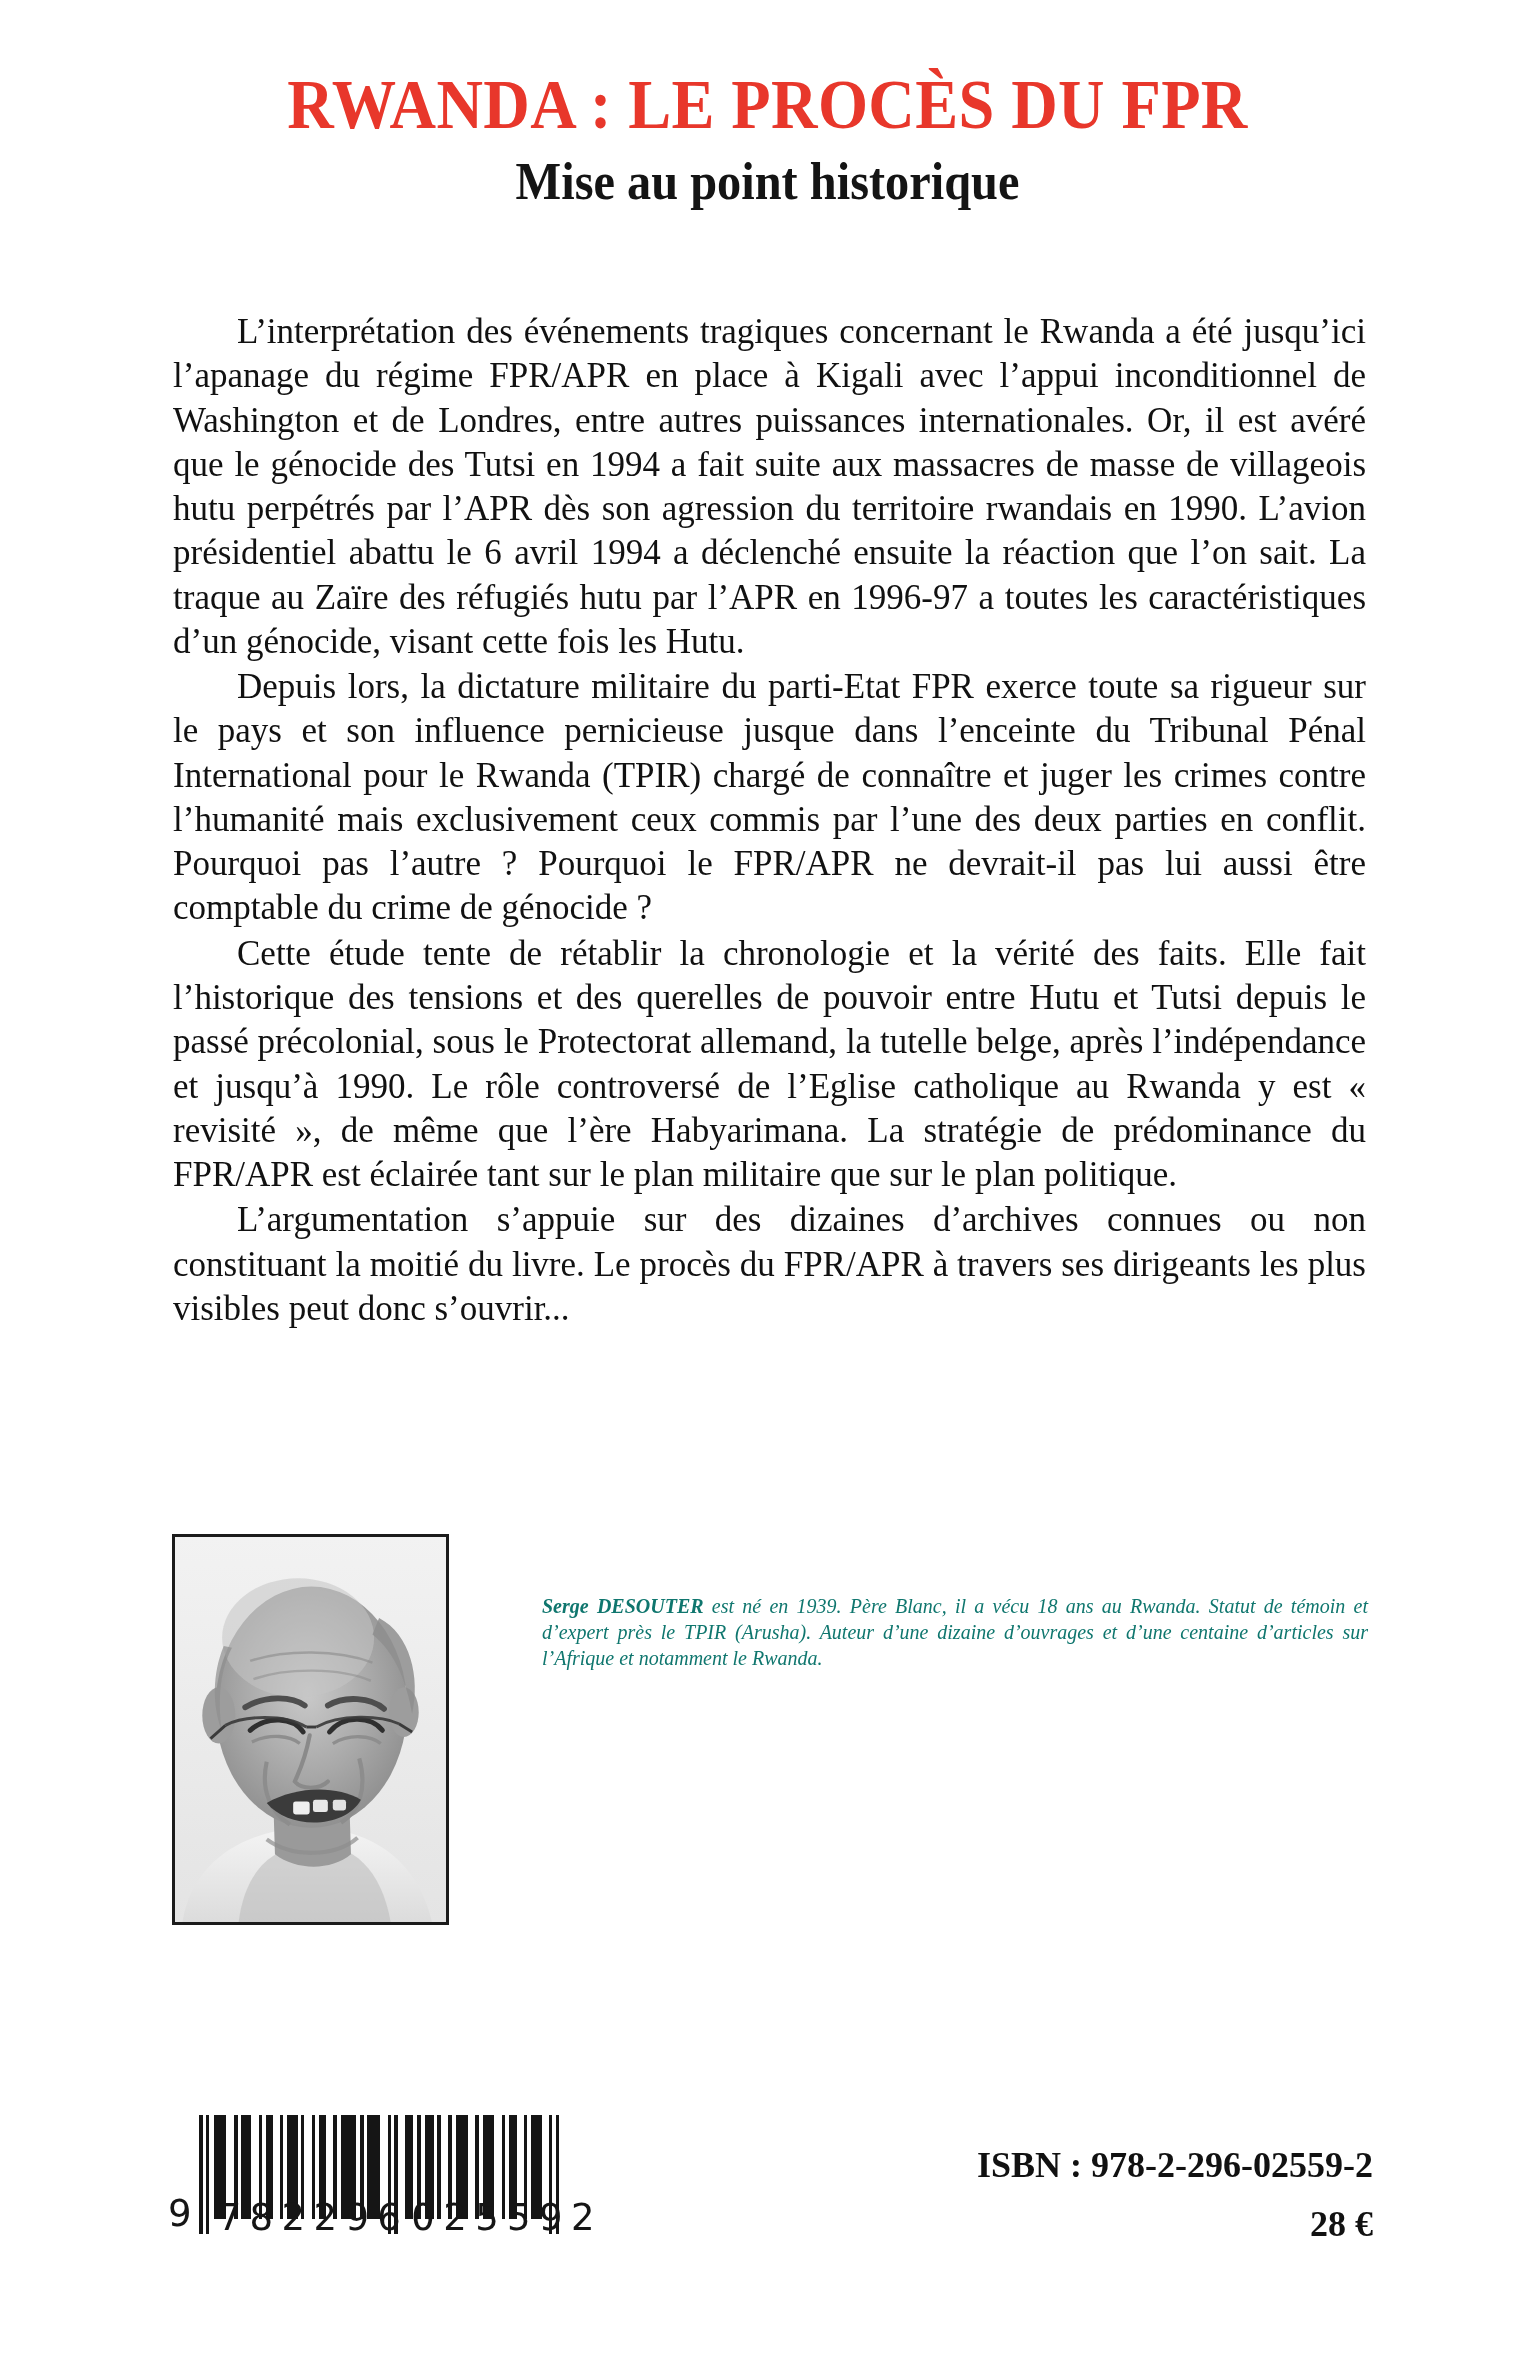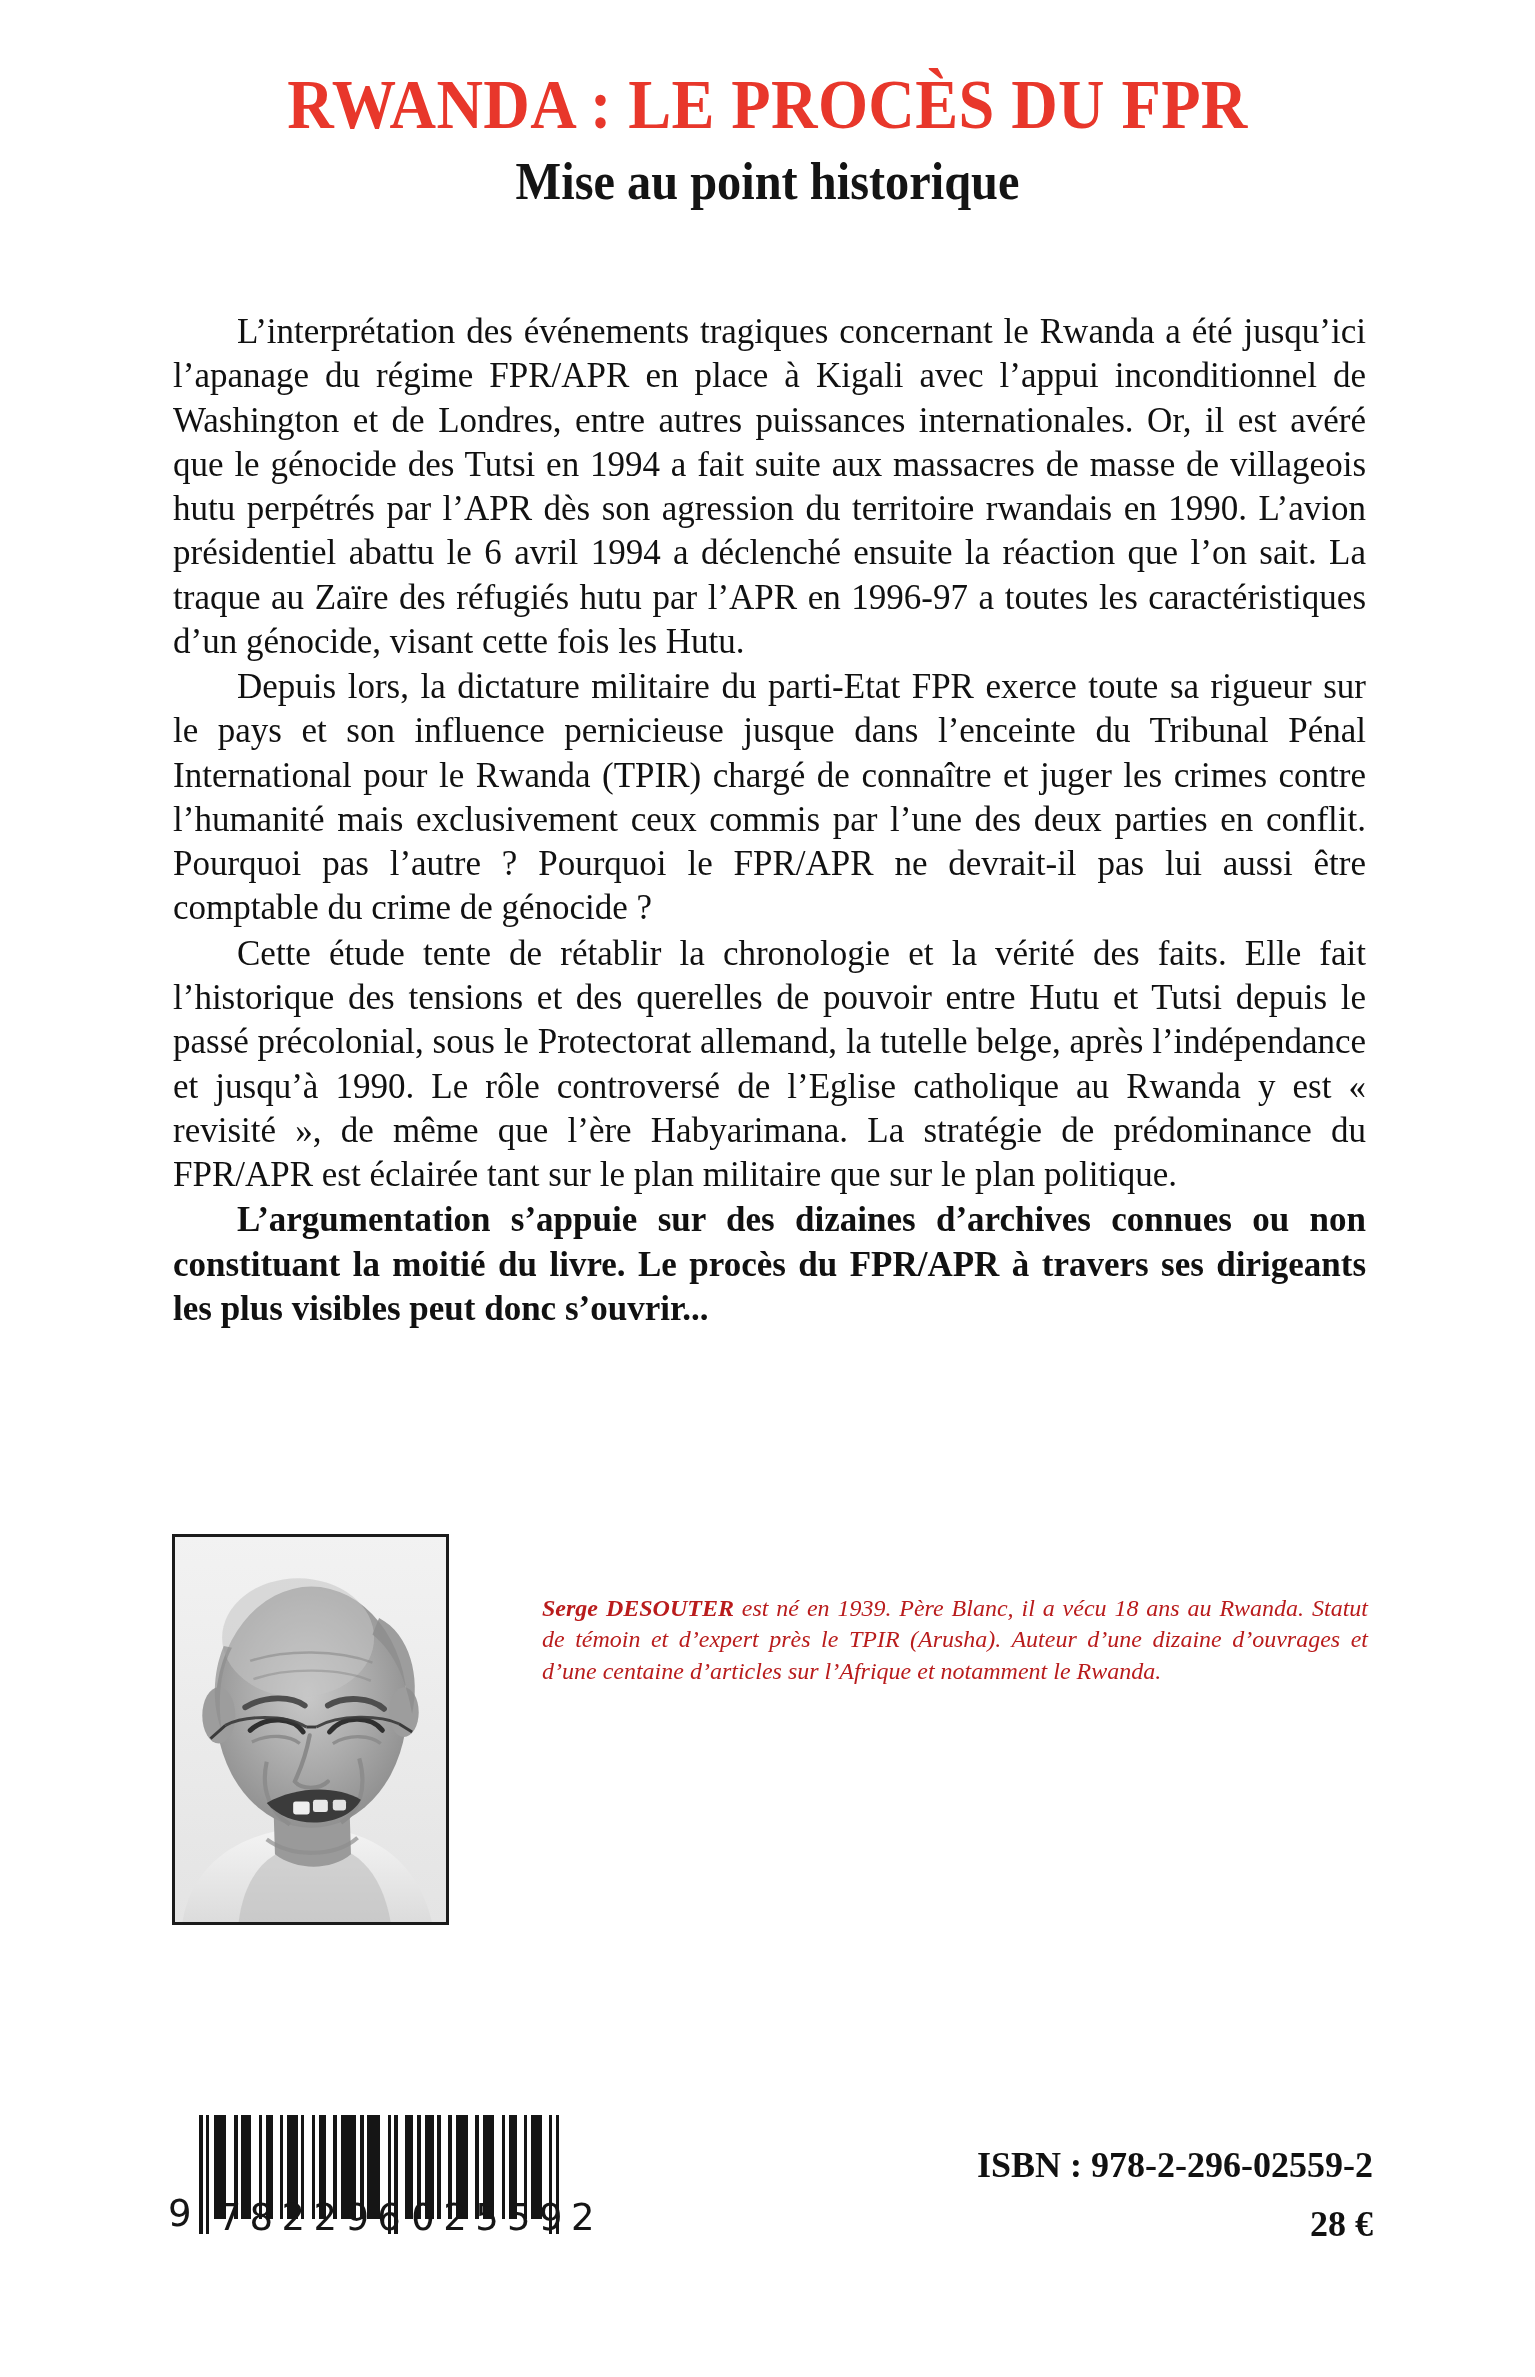--- a/index.html
+++ b/index.html
@@ -67,21 +67,20 @@
     color: #111111;
     hyphens: none;
   }
   .blurb p {
     margin: 1px;
     text-indent: 64px;
     text-align: justify;
   }
   .blurb p:last-child {
     text-align-last: left;
-    font-weight: bold;
   }
   .blurb p.last-ragged {
     text-align-last: left;
   }
 
   
   .author-block {
     position: absolute;
     left: 172px;
     top: 1534px;
@@ -102,25 +101,25 @@
   .photo-frame svg {
     display: block;
     width: 100%;
     height: 100%;
   }
   .author-bio {
     margin-left: 93px;
     margin-top: 59px;
     width: 826px;
     font-style: italic;
-    font-size: 24px;
+    font-size: 20px;
     line-height: 1.31;
     text-align: justify;
     text-justify: inter-word;
-    color: #b91c1c;
+    color: #0f766e;
   }
   .author-bio .author-name {
     font-weight: bold;
     font-style: italic;
   }
 
   
   .barcode-wrap {
     position: absolute;
     left: 168px;

